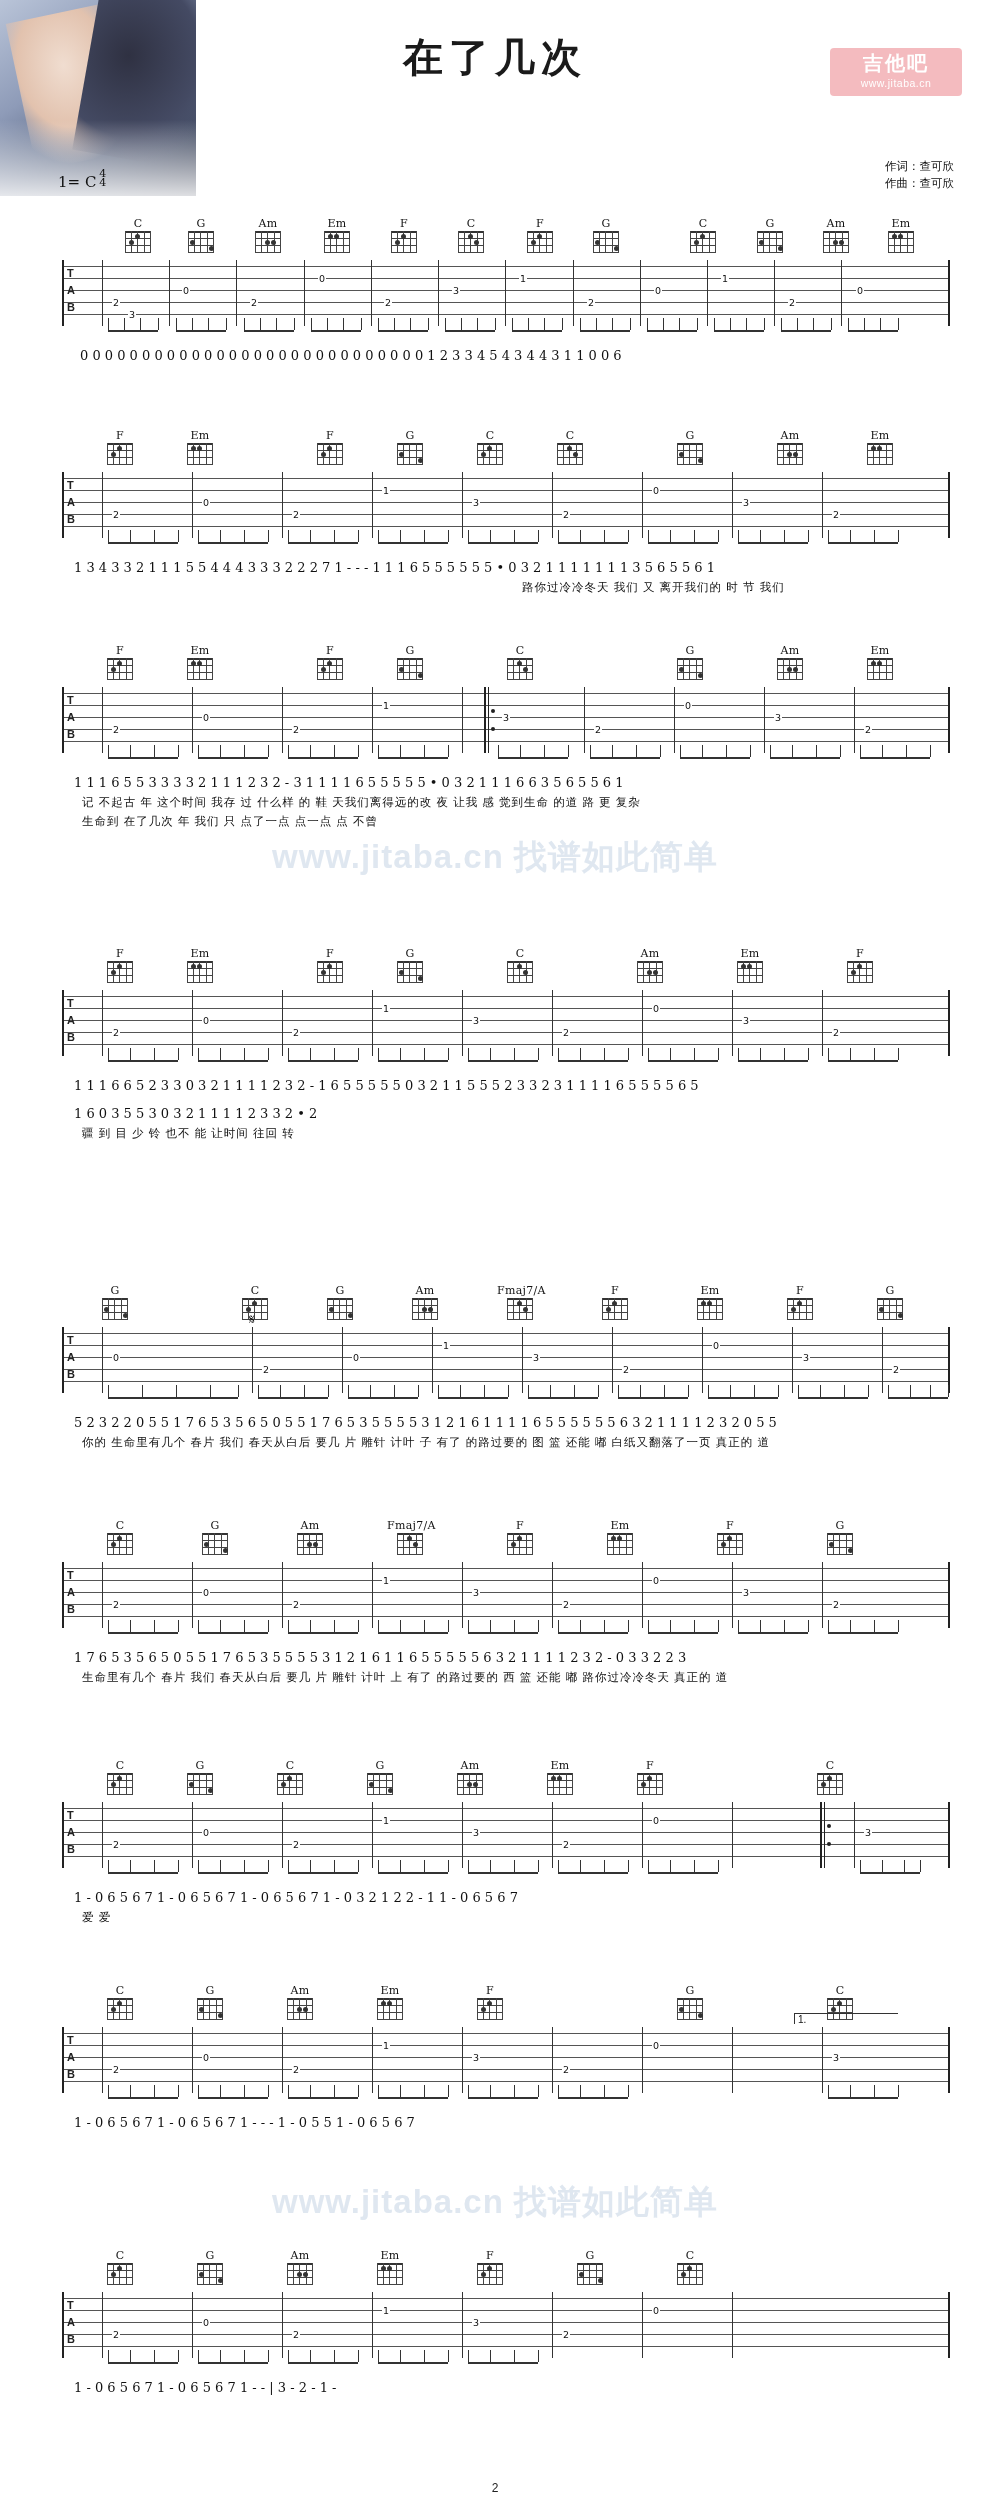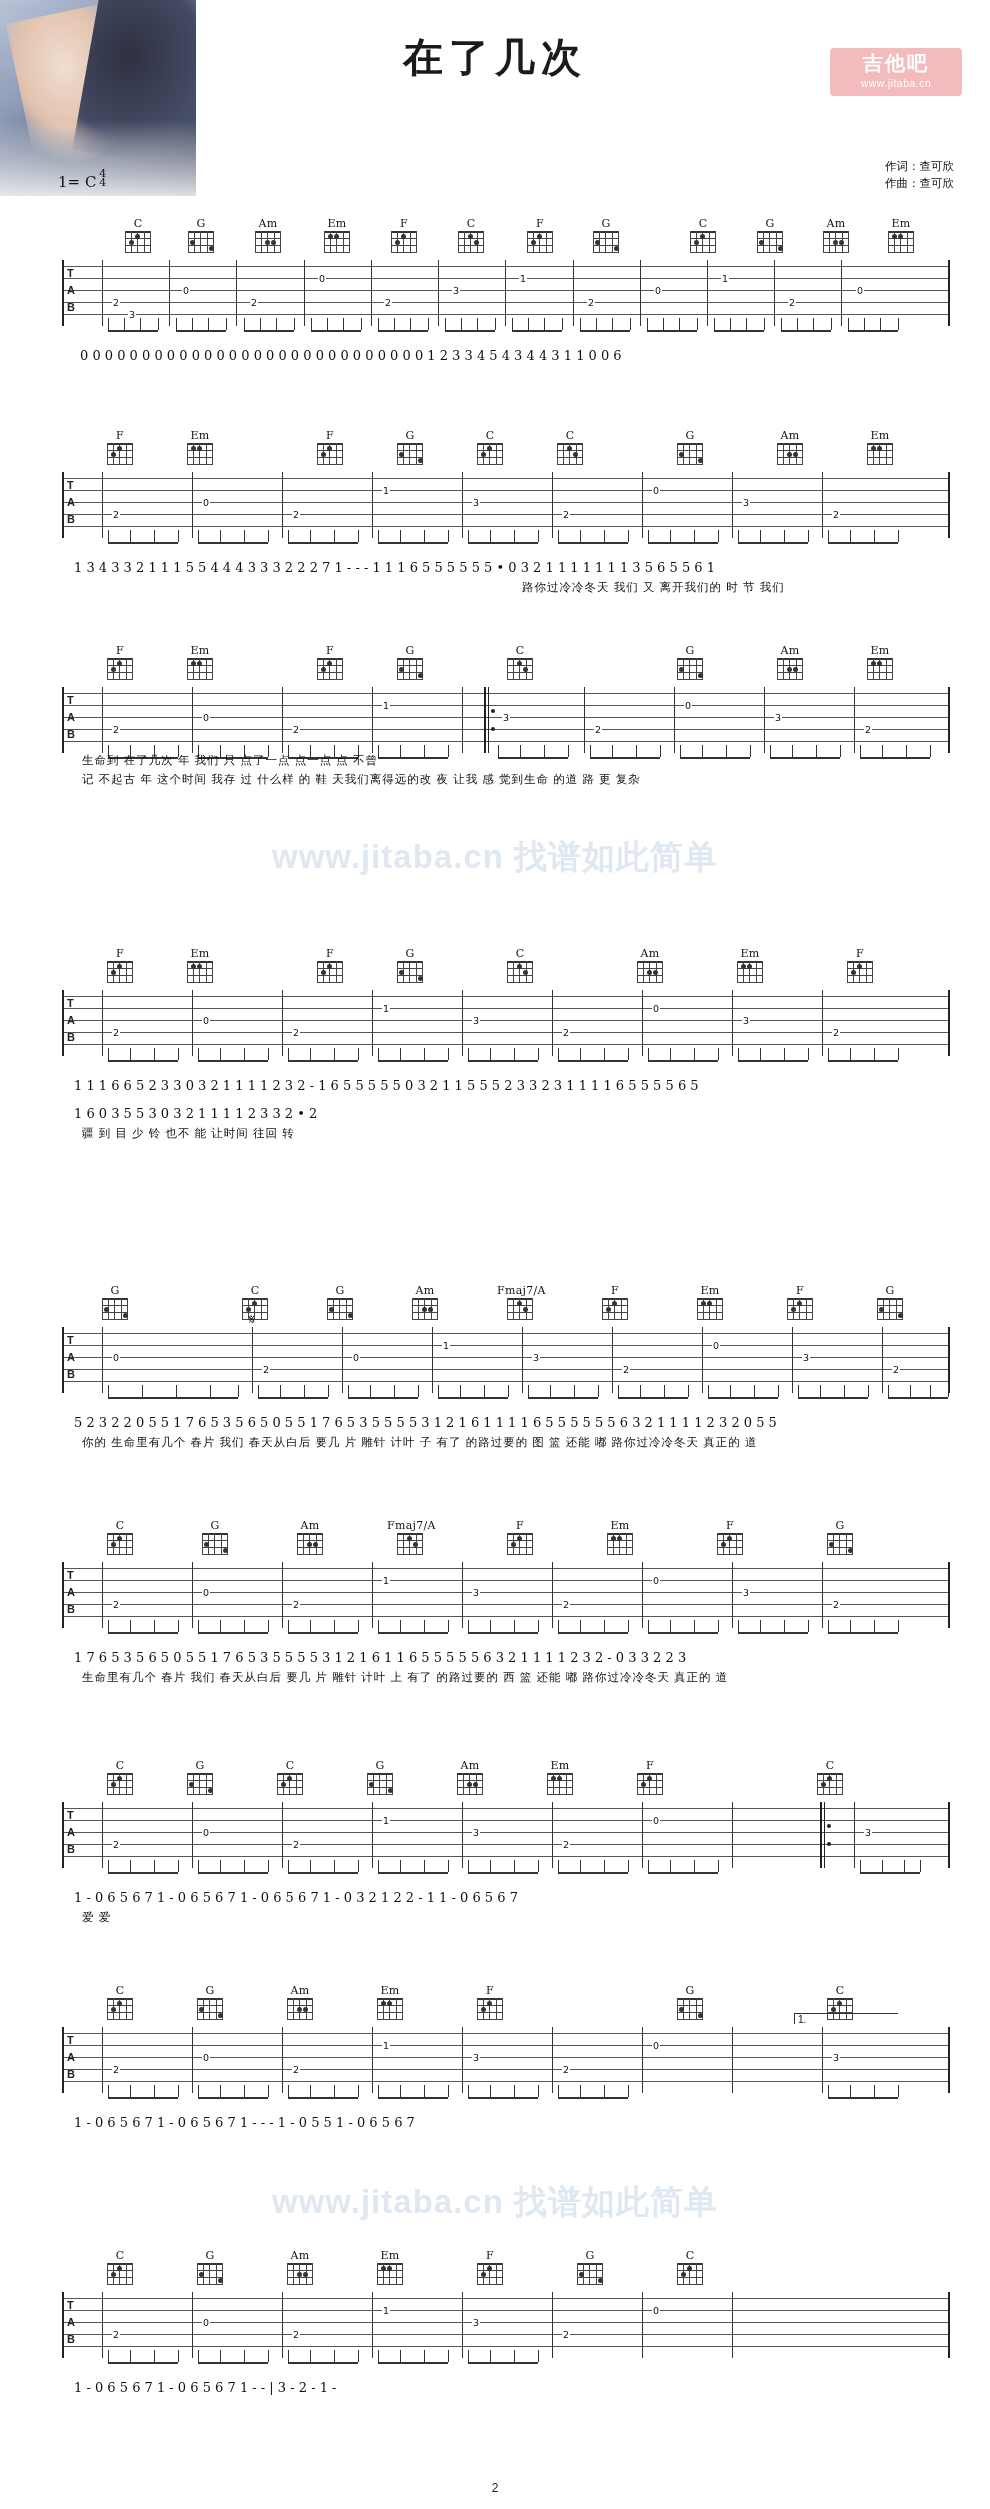--- a/index.html
+++ b/index.html
@@ -1077,25 +1077,28 @@
           <div class="stem" style="left:728px"></div>
           <div class="stem" style="left:752px"></div>
           <div class="stem" style="left:776px"></div>
         <div class="beam" style="left:796px;width:70px"></div>
         <div class="stem" style="left:796px"></div>
           <div class="stem" style="left:818px"></div>
           <div class="stem" style="left:842px"></div>
           <div class="stem" style="left:866px"></div>
       </div>
     </div>
+    <div class="numline" style="margin-top:22px">
+      <span style="left:12px">1   1 1 6   5  5 3 3 3 3 2   1 1 1 2 3 2    -    3 1 1 1 1 6 5 5 5 5 5 •   0 3 2   1 1 1 6 6   3 5 6 5   5 6 1</span>
+    </div>
+    <div class="lyricline">
+      <span style="left:20px">记  不起古  年  这个时间  我存  过  什么样 的  鞋        天我们离得远的改  夜    让我 感  觉到生命 的道  路  更  复杂</span>
+    </div>
     <div class="lyricline">
       <span style="left:20px">生命到  在了几次  年    我们  只 点了一点  点一点  点  不曾</span>
-    </div>
-    <div class="lyricline">
-      <span style="left:20px">记  不起古  年  这个时间  我存  过  什么样 的  鞋        天我们离得远的改  夜    让我 感  觉到生命 的道  路  更  复杂</span>
     </div>
   </div>
 
   <div class="system" style="top:948px;">
     <div class="chords">
       <div class="chord" style="left:120px">
           <div class="nm">F</div>
           <div class="grid">
             <i class="nut"></i>
             <i class="h" style="top:7px"></i>
@@ -1528,21 +1531,21 @@
           <div class="stem" style="left:846px"></div>
           <div class="stem" style="left:866px"></div>
           <div class="stem" style="left:884px"></div>
       </div>
       <div class="segno" style="left:185px;top:-16px">𝄋</div>
     </div>
     <div class="numline" style="margin-top:22px">
       <span style="left:12px">5 2 3 2 2    0 5 5    1 7 6 5 3 5 6 5    0 5 5    1 7 6 5 3 5 5 5 5 3 1 2 1    6 1 1 1 1 6 5 5 5 5 5 5 6 3 2    1 1 1 1 2 3 2    0 5 5</span>
     </div>
     <div class="lyricline">
-      <span style="left:20px">你的  生命里有几个  春片        我们  春天从白后  要几  片 雕针 计叶  子  有了  的路过要的  图 篮 还能  嘟 路你过冷冷冬天      真正的  道</span>
+      <span style="left:20px">你的  生命里有几个  春片        我们  春天从白后  要几  片 雕针 计叶  子  有了  的路过要的  图 篮 还能  嘟 白纸又翻落了一页      真正的  道</span>
     </div>
   </div>
 
   <div class="system" style="top:1520px;">
     <div class="chords">
       <div class="chord" style="left:120px">
           <div class="nm">C</div>
           <div class="grid">
             <i class="nut"></i>
             <i class="h" style="top:7px"></i>

